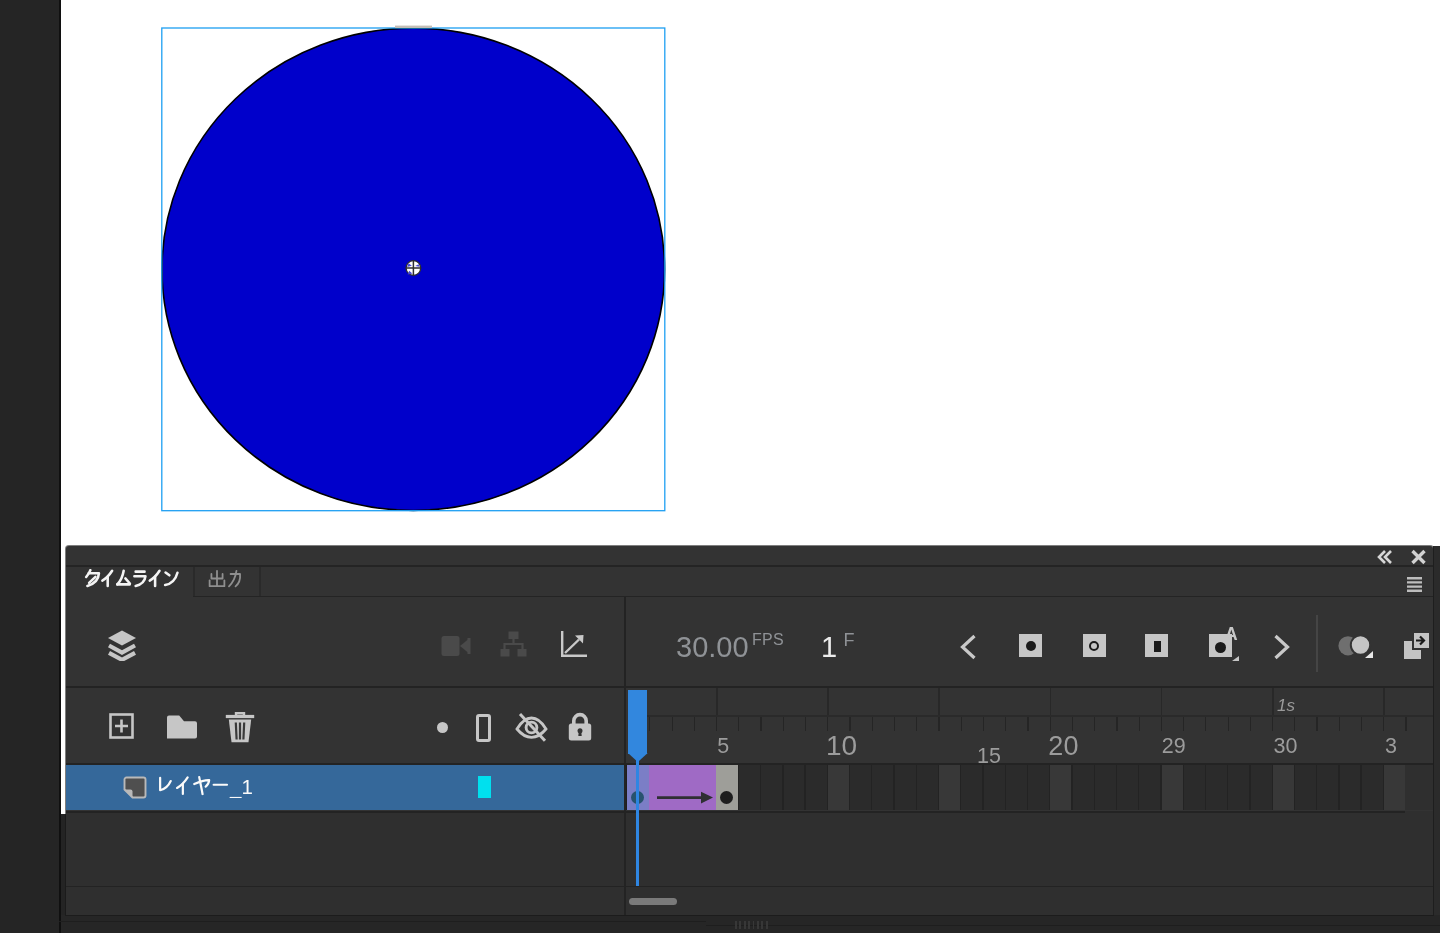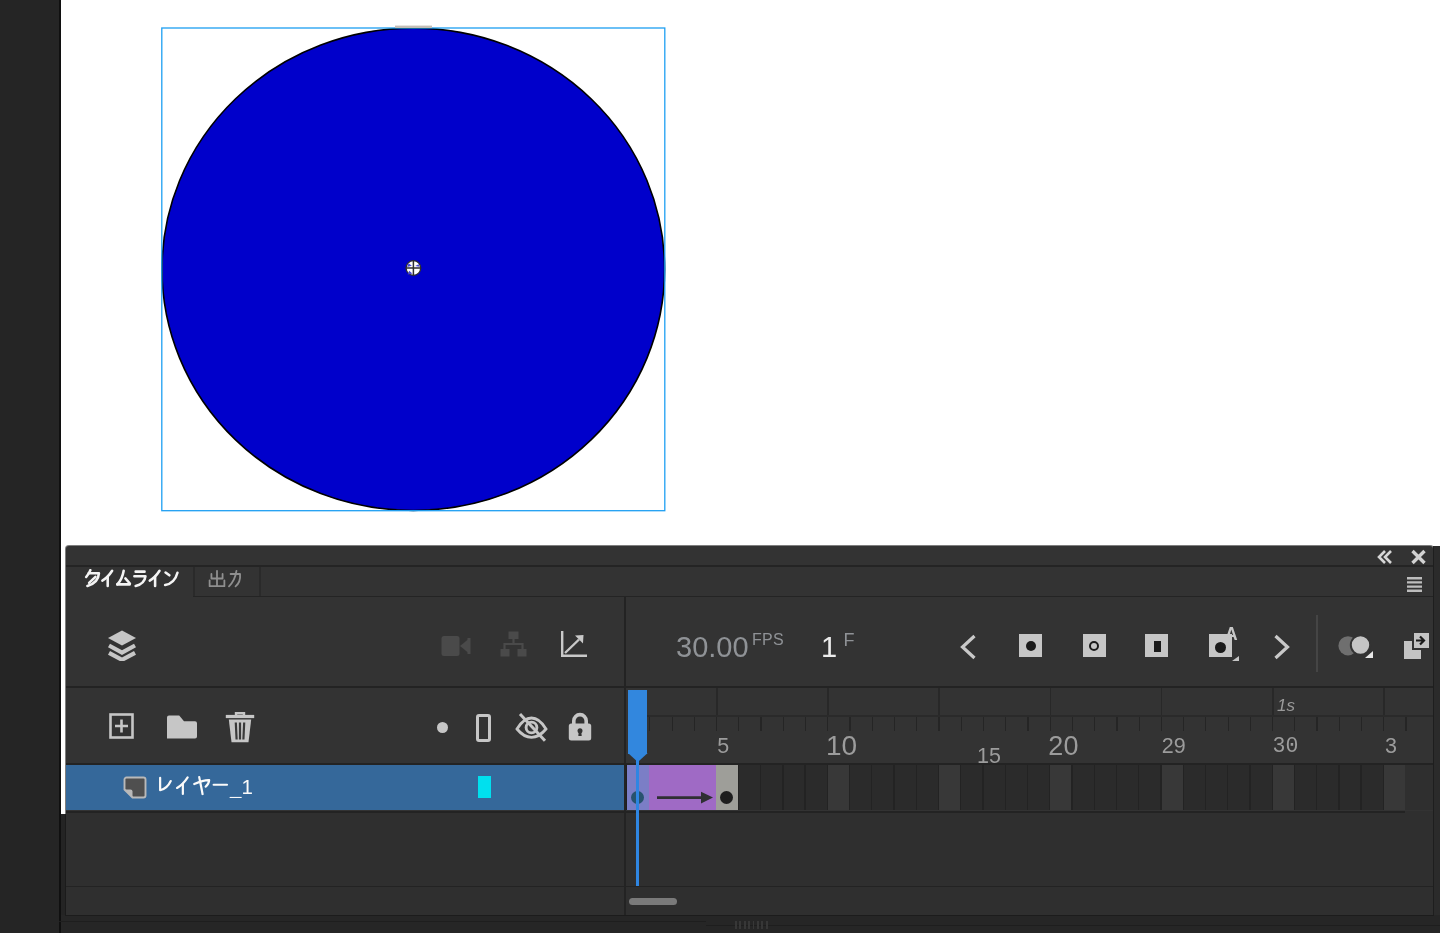--- a/index.html
+++ b/index.html
@@ -218,21 +218,21 @@
         <div class="abs" style="left:689.4px;top:29px;width:1.3px;height:14px;background:#252525;"></div>
         <div class="abs" style="left:711.7px;top:29px;width:1.3px;height:14px;background:#252525;"></div>
         <div class="abs" style="left:733.9px;top:29px;width:1.3px;height:14px;background:#252525;"></div>
         <div class="abs" style="left:756.2px;top:29px;width:1.3px;height:14px;background:#252525;"></div>
         <div class="abs" style="left:778.4px;top:29px;width:1.3px;height:14px;background:#252525;"></div>
         <div class="abs" style="left:76.2px;top:46px;width:40px;text-align:center;font-size:21.5px;line-height:24px;color:#9c9c9c;">5</div>
         <div class="abs" style="left:194.6px;top:46px;width:40px;text-align:center;font-size:28px;line-height:24px;color:#9c9c9c;">10</div>
         <div class="abs" style="left:305.9px;top:56px;width:40px;text-align:center;font-size:21.5px;line-height:24px;color:#9c9c9c;margin-left:36px;">15</div>
         <div class="abs" style="left:416.4px;top:46px;width:40px;text-align:center;font-size:27px;line-height:24px;color:#9c9c9c;">20</div>
         <div class="abs" style="left:526.8px;top:46px;width:40px;text-align:center;font-size:21.5px;line-height:24px;color:#9c9c9c;">29</div>
-        <div class="abs" style="left:638.5px;top:46px;width:40px;text-align:center;font-size:21.5px;line-height:24px;color:#9c9c9c;font-family:Liberation Mono, monospace;">30</div>
+        <div class="abs" style="left:638.5px;top:46px;width:40px;text-align:center;font-size:21.5px;line-height:24px;color:#9c9c9c;">30</div>
         <div class="abs" style="left:744.1px;top:46px;width:40px;text-align:center;font-size:21.5px;line-height:24px;color:#9c9c9c;">3</div>
         <div class="abs" style="left:650px;top:8px;font-size:17px;font-style:italic;color:#9a9a9a;">1s</div>
       </div>
 
   <div class="abs" style="left:0;top:217px;width:1367px;height:1.7px;background:#232323;"></div>
 
   <div class="abs" style="left:0;top:218.7px;width:558px;height:45.8px;background:#35689a;"></div>
 
   <svg class="abs" style="left:57px;top:230px;" width="24" height="23" viewBox="0 0 24 23">
     <path d="M3.5,1.5 h17 a2,2 0 0 1 2,2 v16 a2,2 0 0 1 -2,2 h-11 l-8,-8 v-10 a2,2 0 0 1 2,-2 z" fill="#4f4f4f" stroke="#b9b9b9" stroke-width="1.9"></path>

